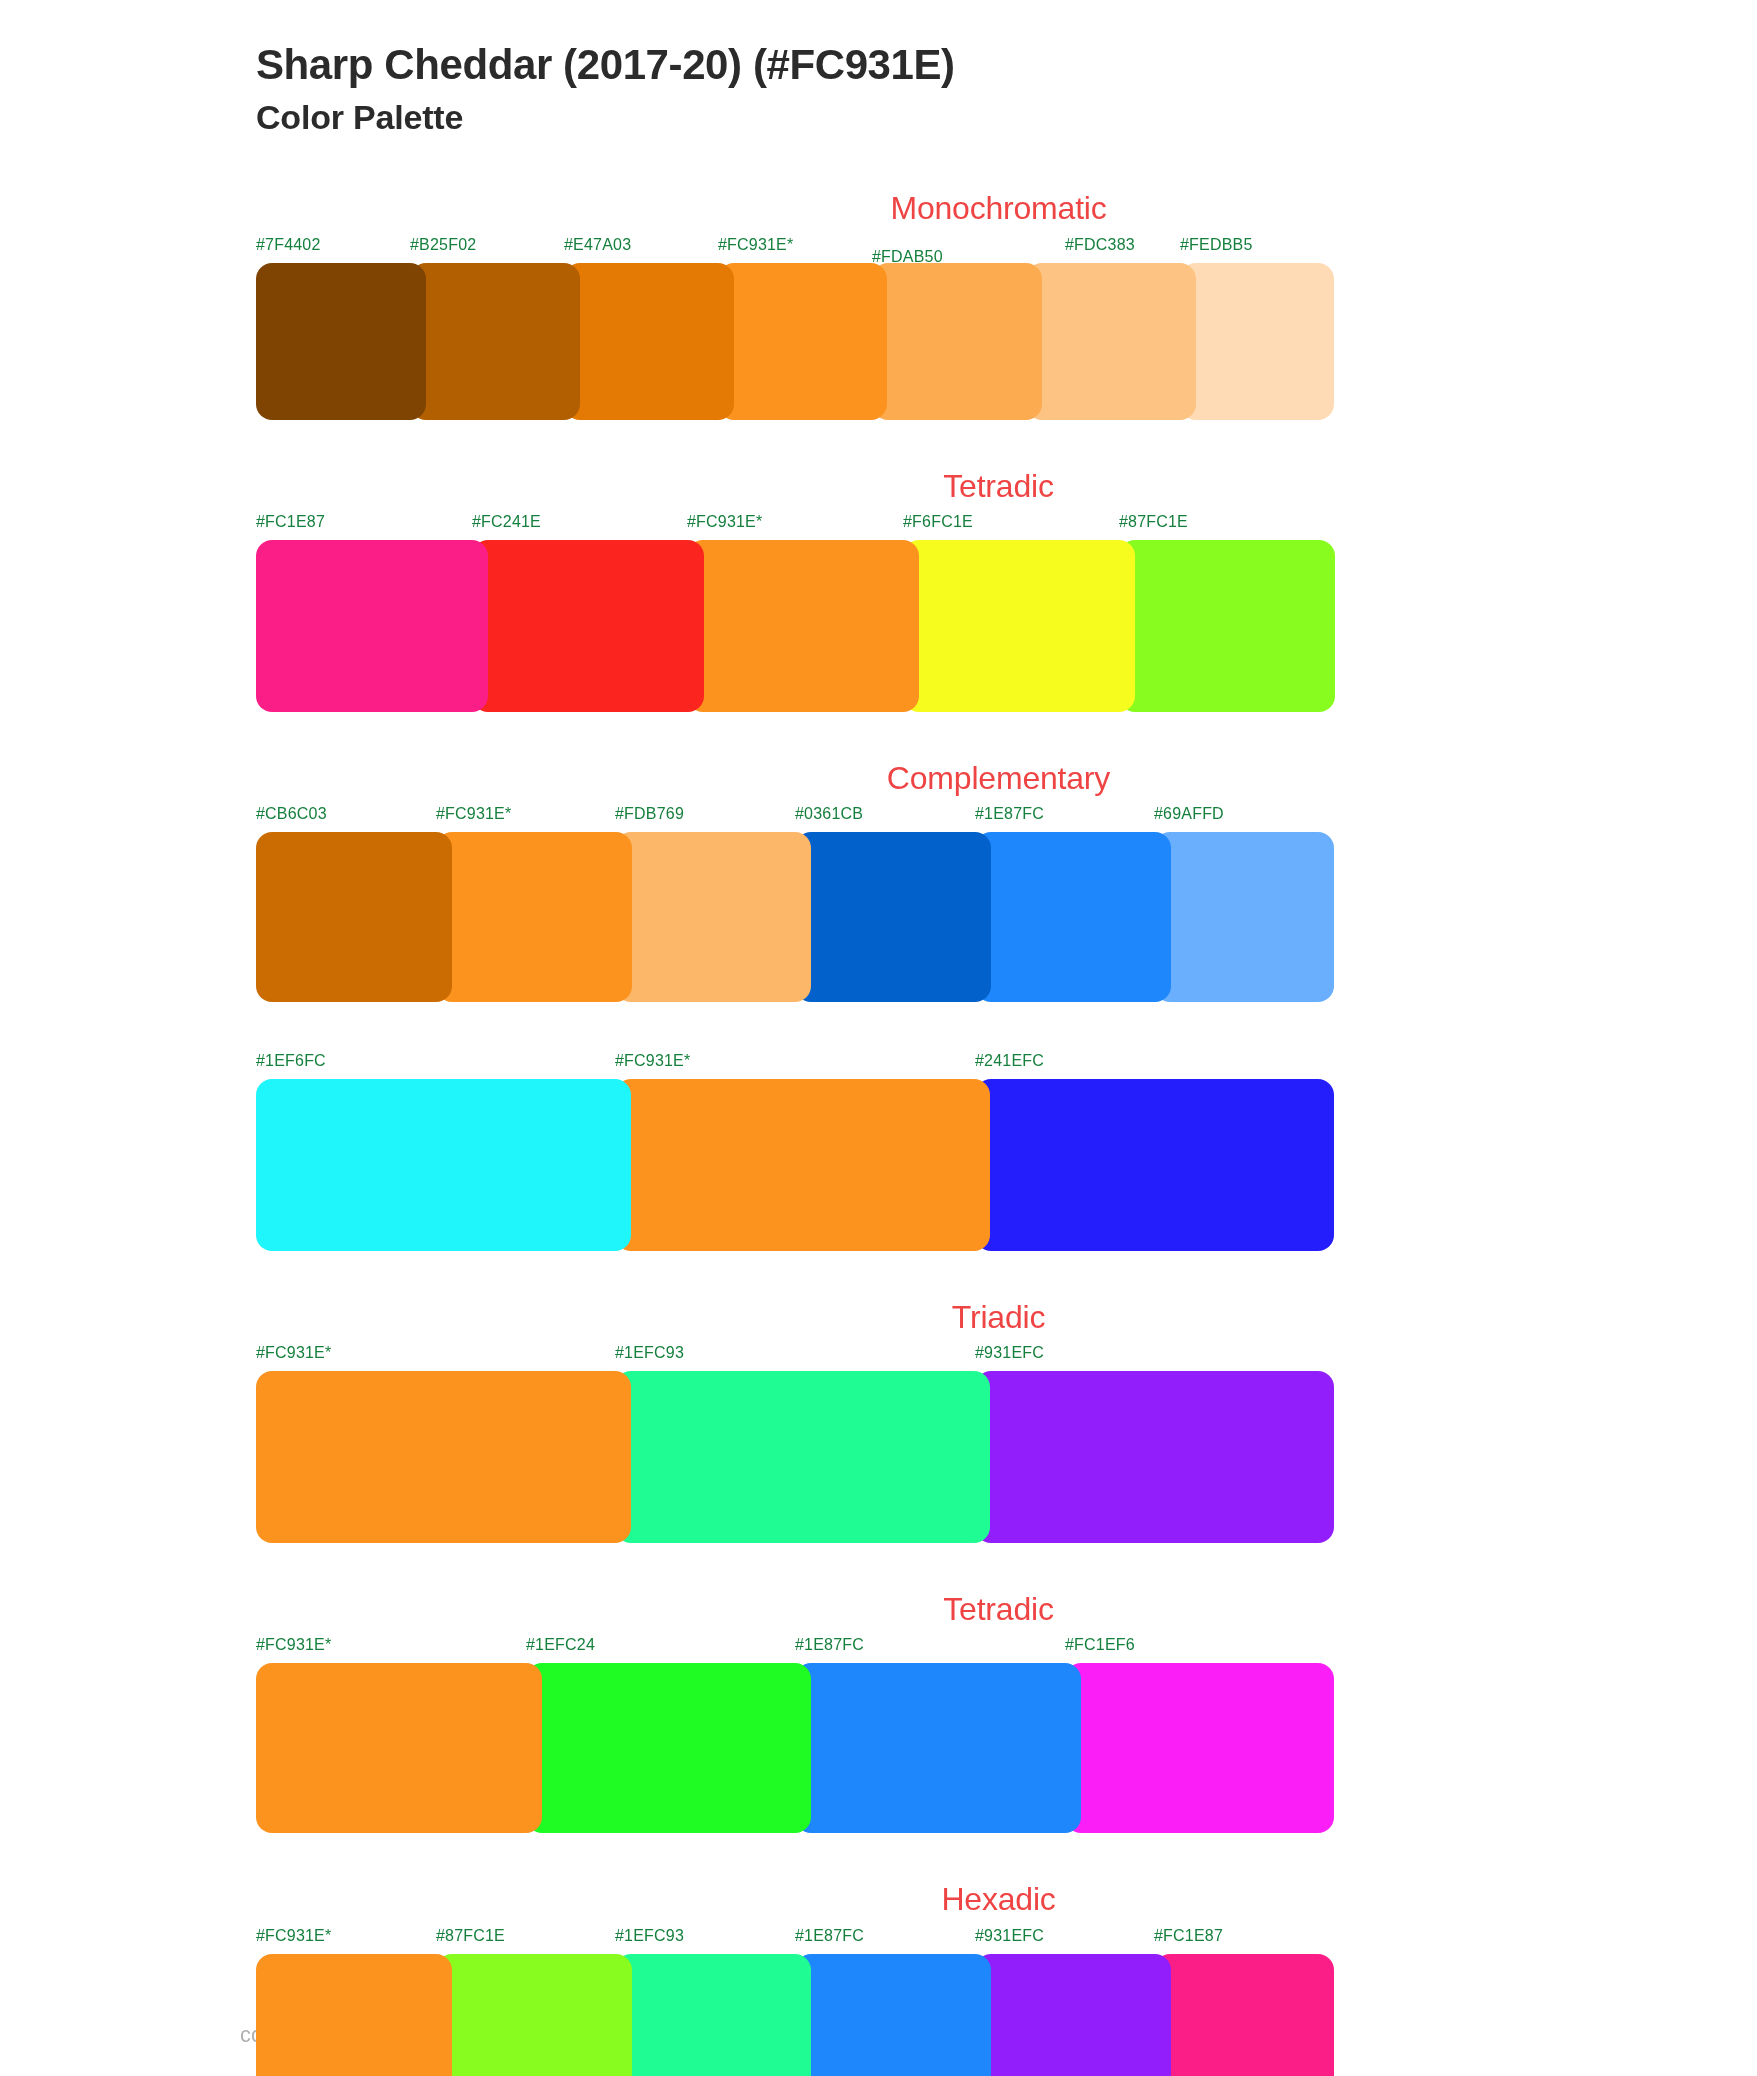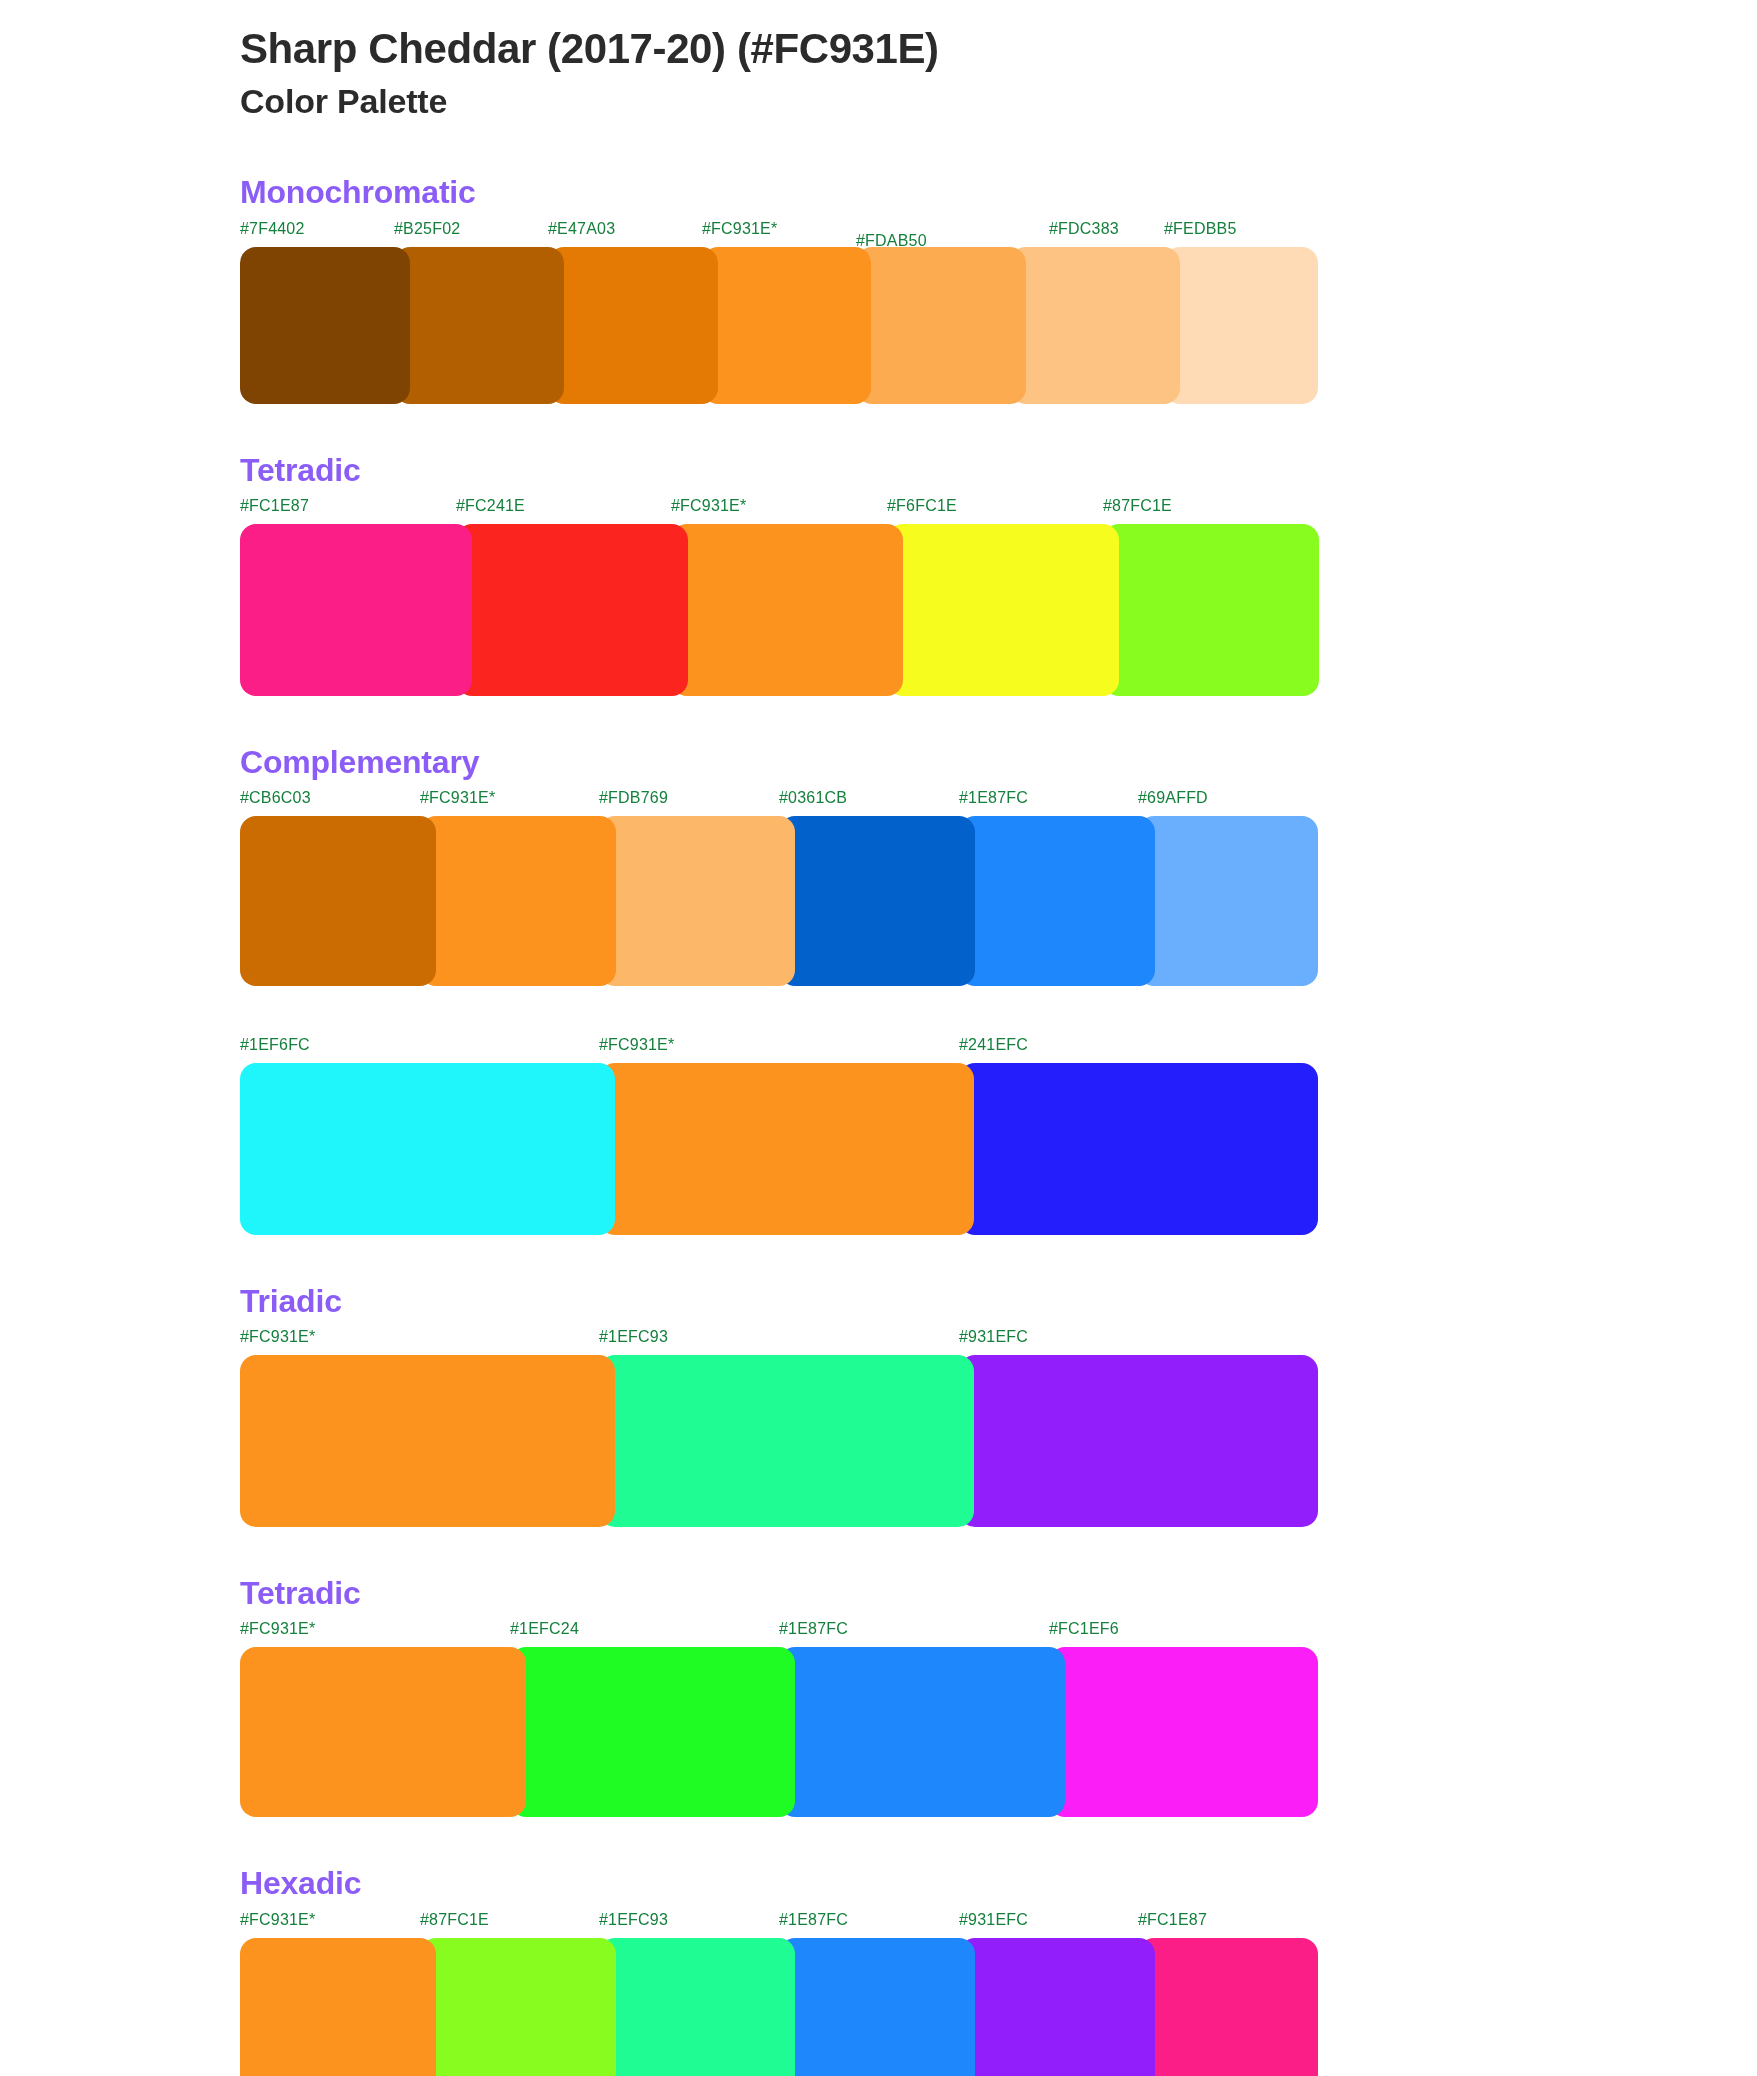--- a/index.html
+++ b/index.html
@@ -11,21 +11,21 @@
   body {
     width: 1757px;
     height: 2077px;
     font-family: "Liberation Sans", sans-serif;
     overflow: hidden;
   }
   #page {
     position: relative;
     width: 1757px;
     height: 2077px;
-    padding: 0;
+    padding: 16px;
   }
   .header {
     padding: 24px 0 0 240px;
   }
   .title {
     font-size: 42px;
     font-weight: bold;
     color: #2b2b2b;
     letter-spacing: -0.4px;
     line-height: 1.18;
@@ -42,25 +42,26 @@
   }
   .sections {
     margin-top: 54px;
   }
   .section {
     padding-left: 240px;
     margin-bottom: 0;
   }
   .section-heading {
     font-size: 32px;
-    font-weight: bold;
-    color: #8b5cf6;
+    font-weight: normal;
+    color: #ef4444;
     letter-spacing: -0.2px;
     margin: 0 0 11.2px 0;
     line-height: 1;
+    text-align: center;
   }
   .labels {
     position: relative;
     height: 27px;
     width: 1078px;
   }
   .swatch-label {
     position: absolute;
     top: 0;
     font-size: 16px;

